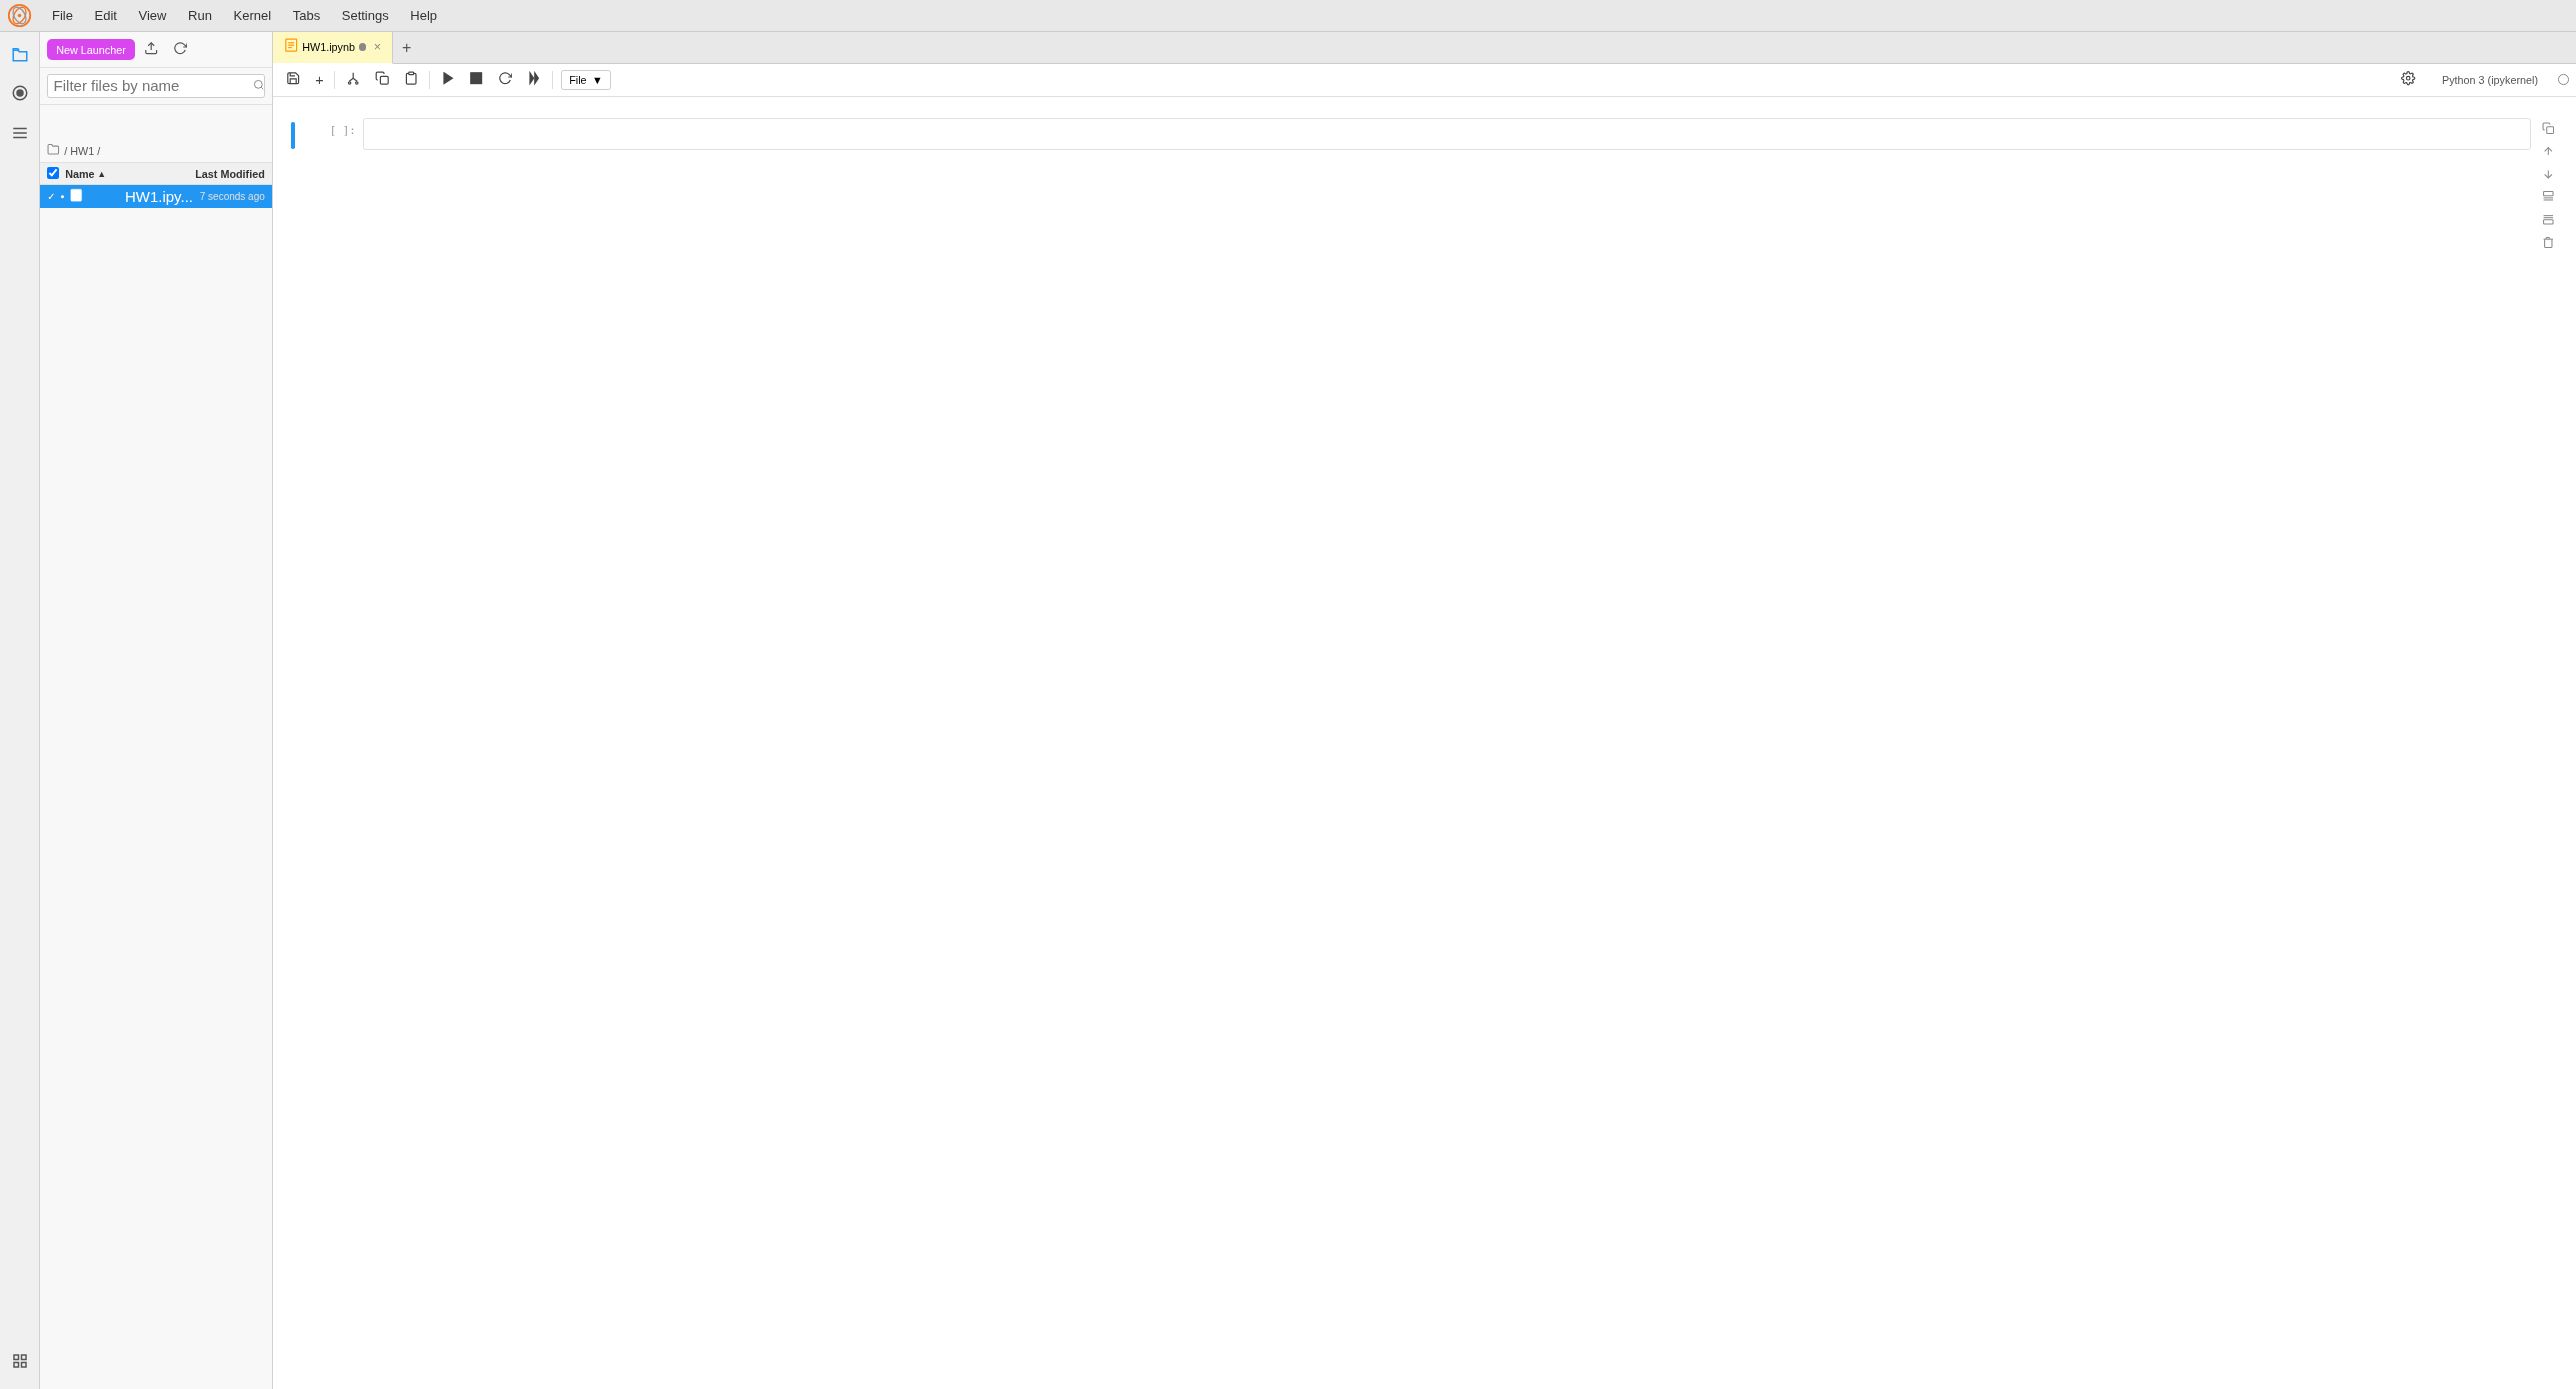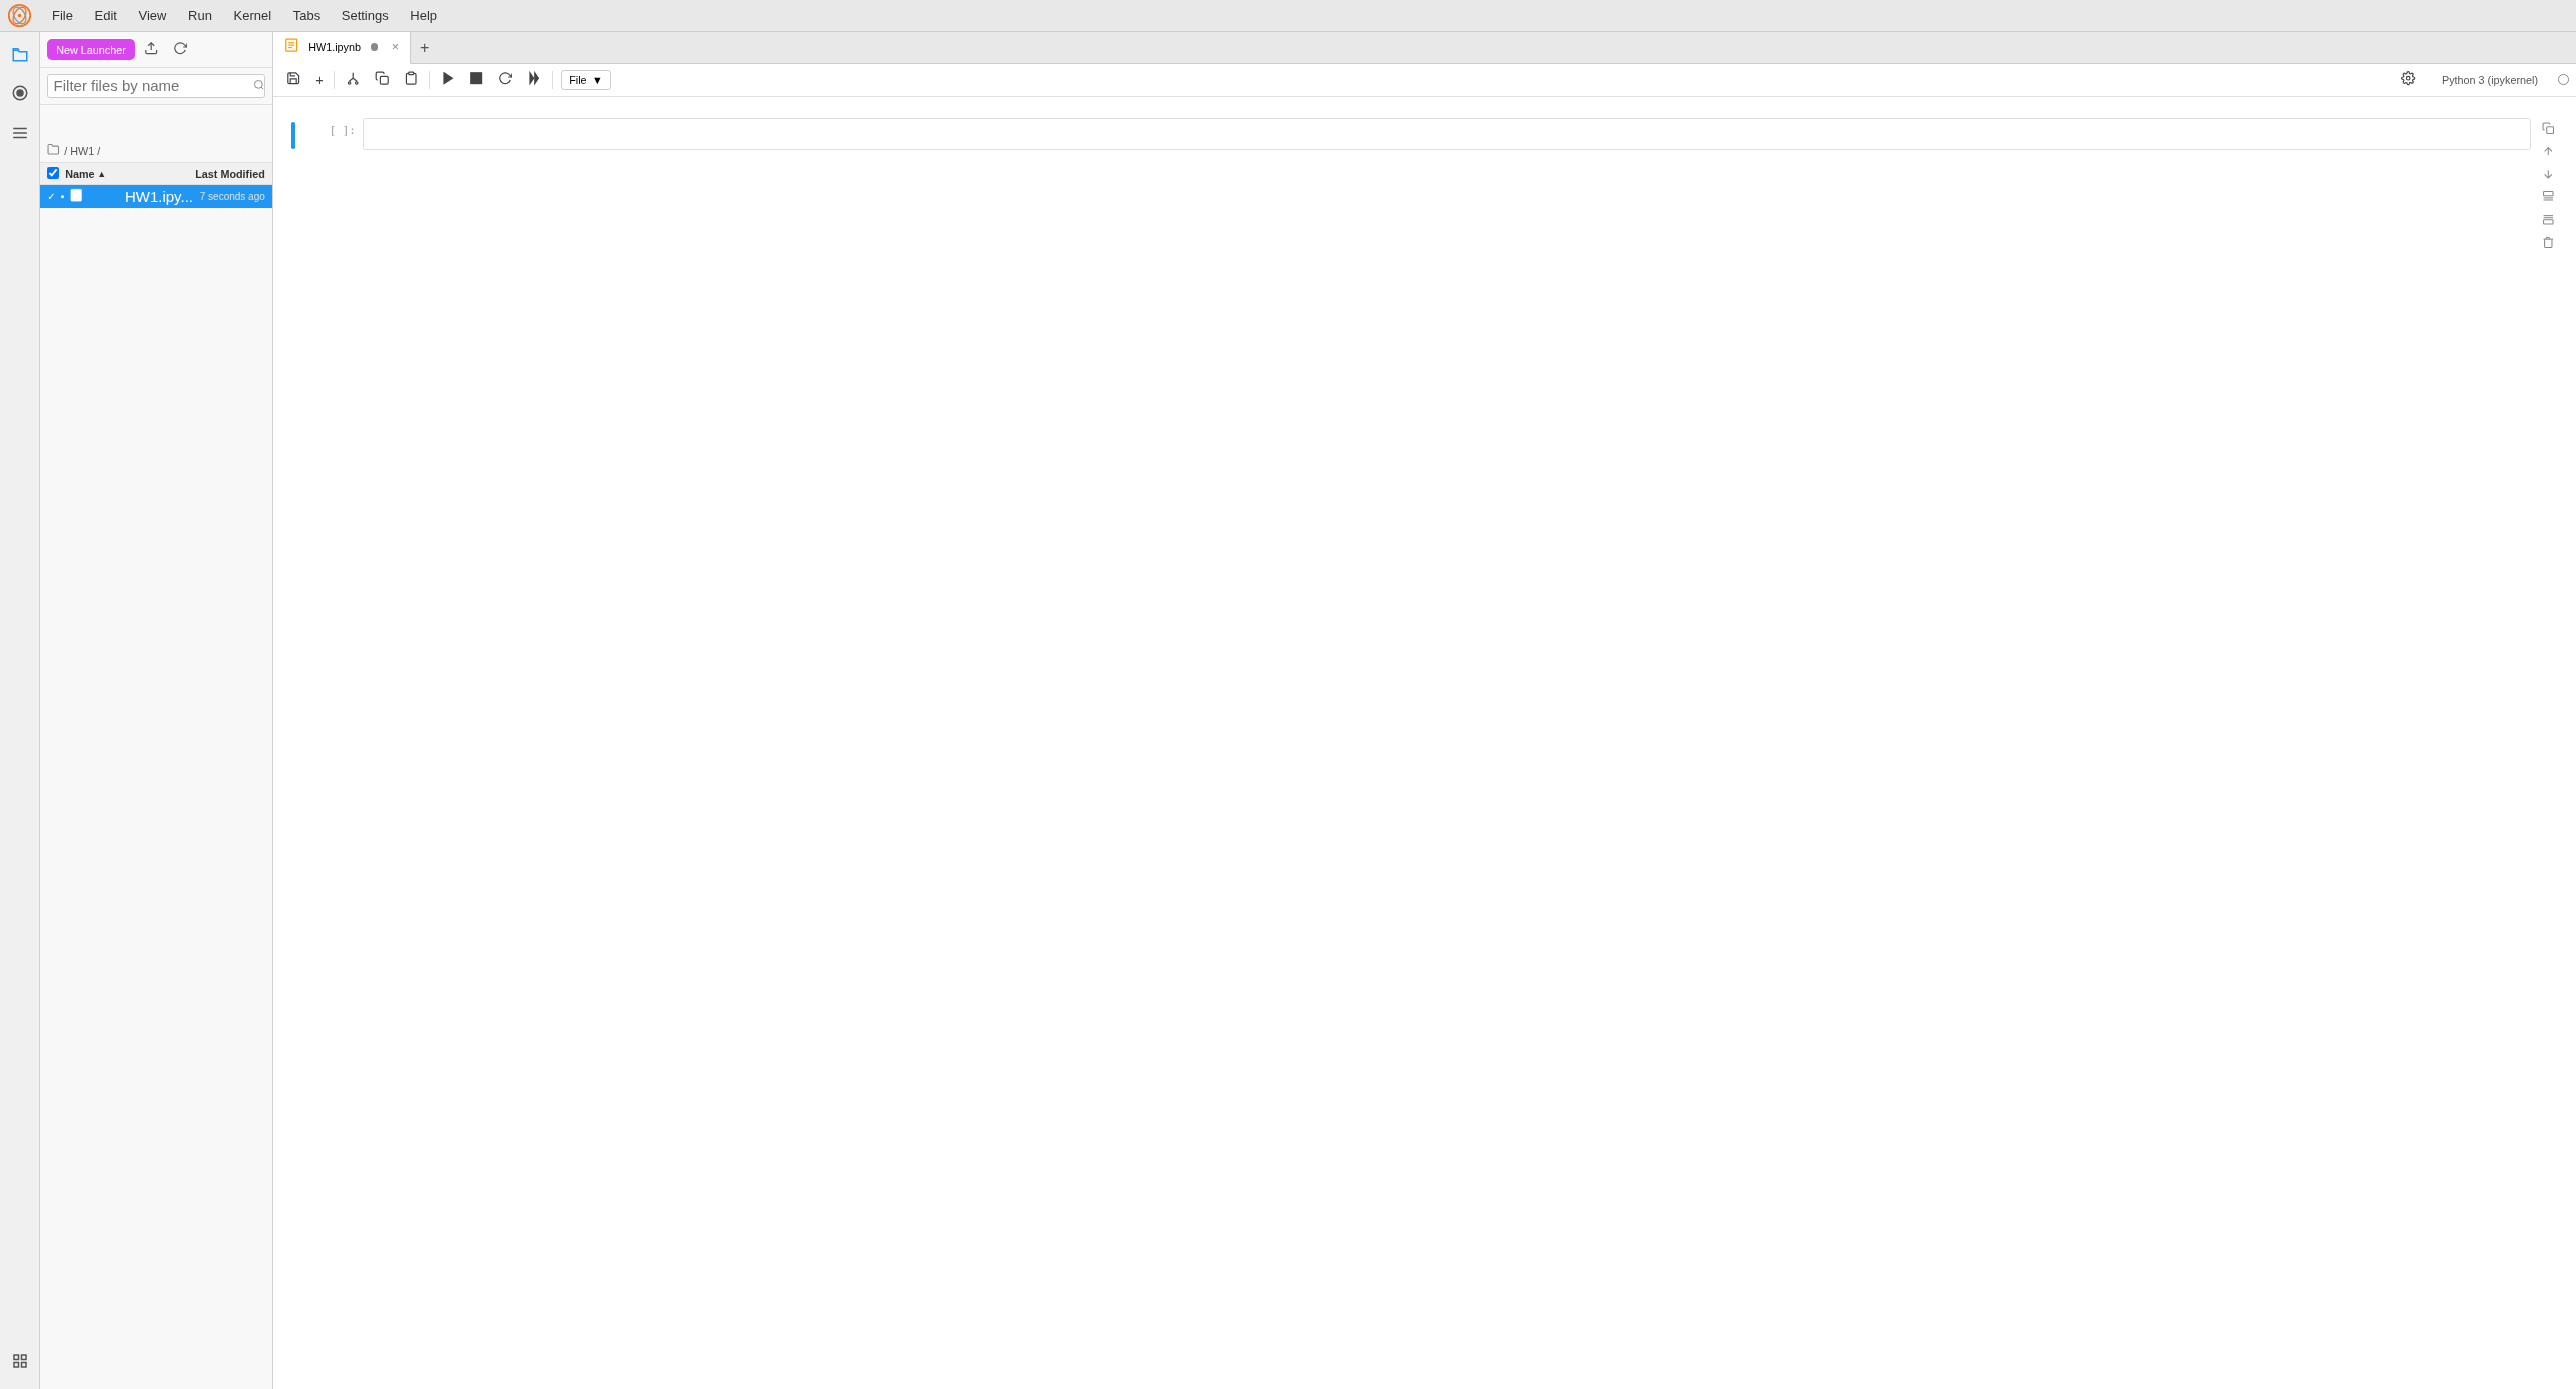--- a/index.html
+++ b/index.html
@@ -178,26 +178,26 @@
       background: #e8e8e8;
       border-bottom: 0.9px solid #ccc;
       height: 32px;
       padding-left: 0;
     }
     .nb-tab {
       display: flex;
       align-items: center;
       padding: 0 10.8px;
       height: 32px;
-      background: #ffffff;
+      background: #fef9c3;
       border-right: 0.9px solid #ccc;
       border-bottom: 1.8px solid white;
       font-size: 10.8px;
       cursor: pointer;
-      gap: 10px;
+      gap: 4px;
       min-width: 108px;
     }
     .nb-tab .tab-close { color: #888; font-size: 12.6px; cursor: pointer; margin-left: 3.6px; }
     .tab-dot { width: 7.2px; height: 7.2px; border-radius: 50%; background: #888; }
     .new-tab-btn {
       padding: 0 9px;
       height: 32px;
       background: none;
       border: none;
       cursor: pointer;

